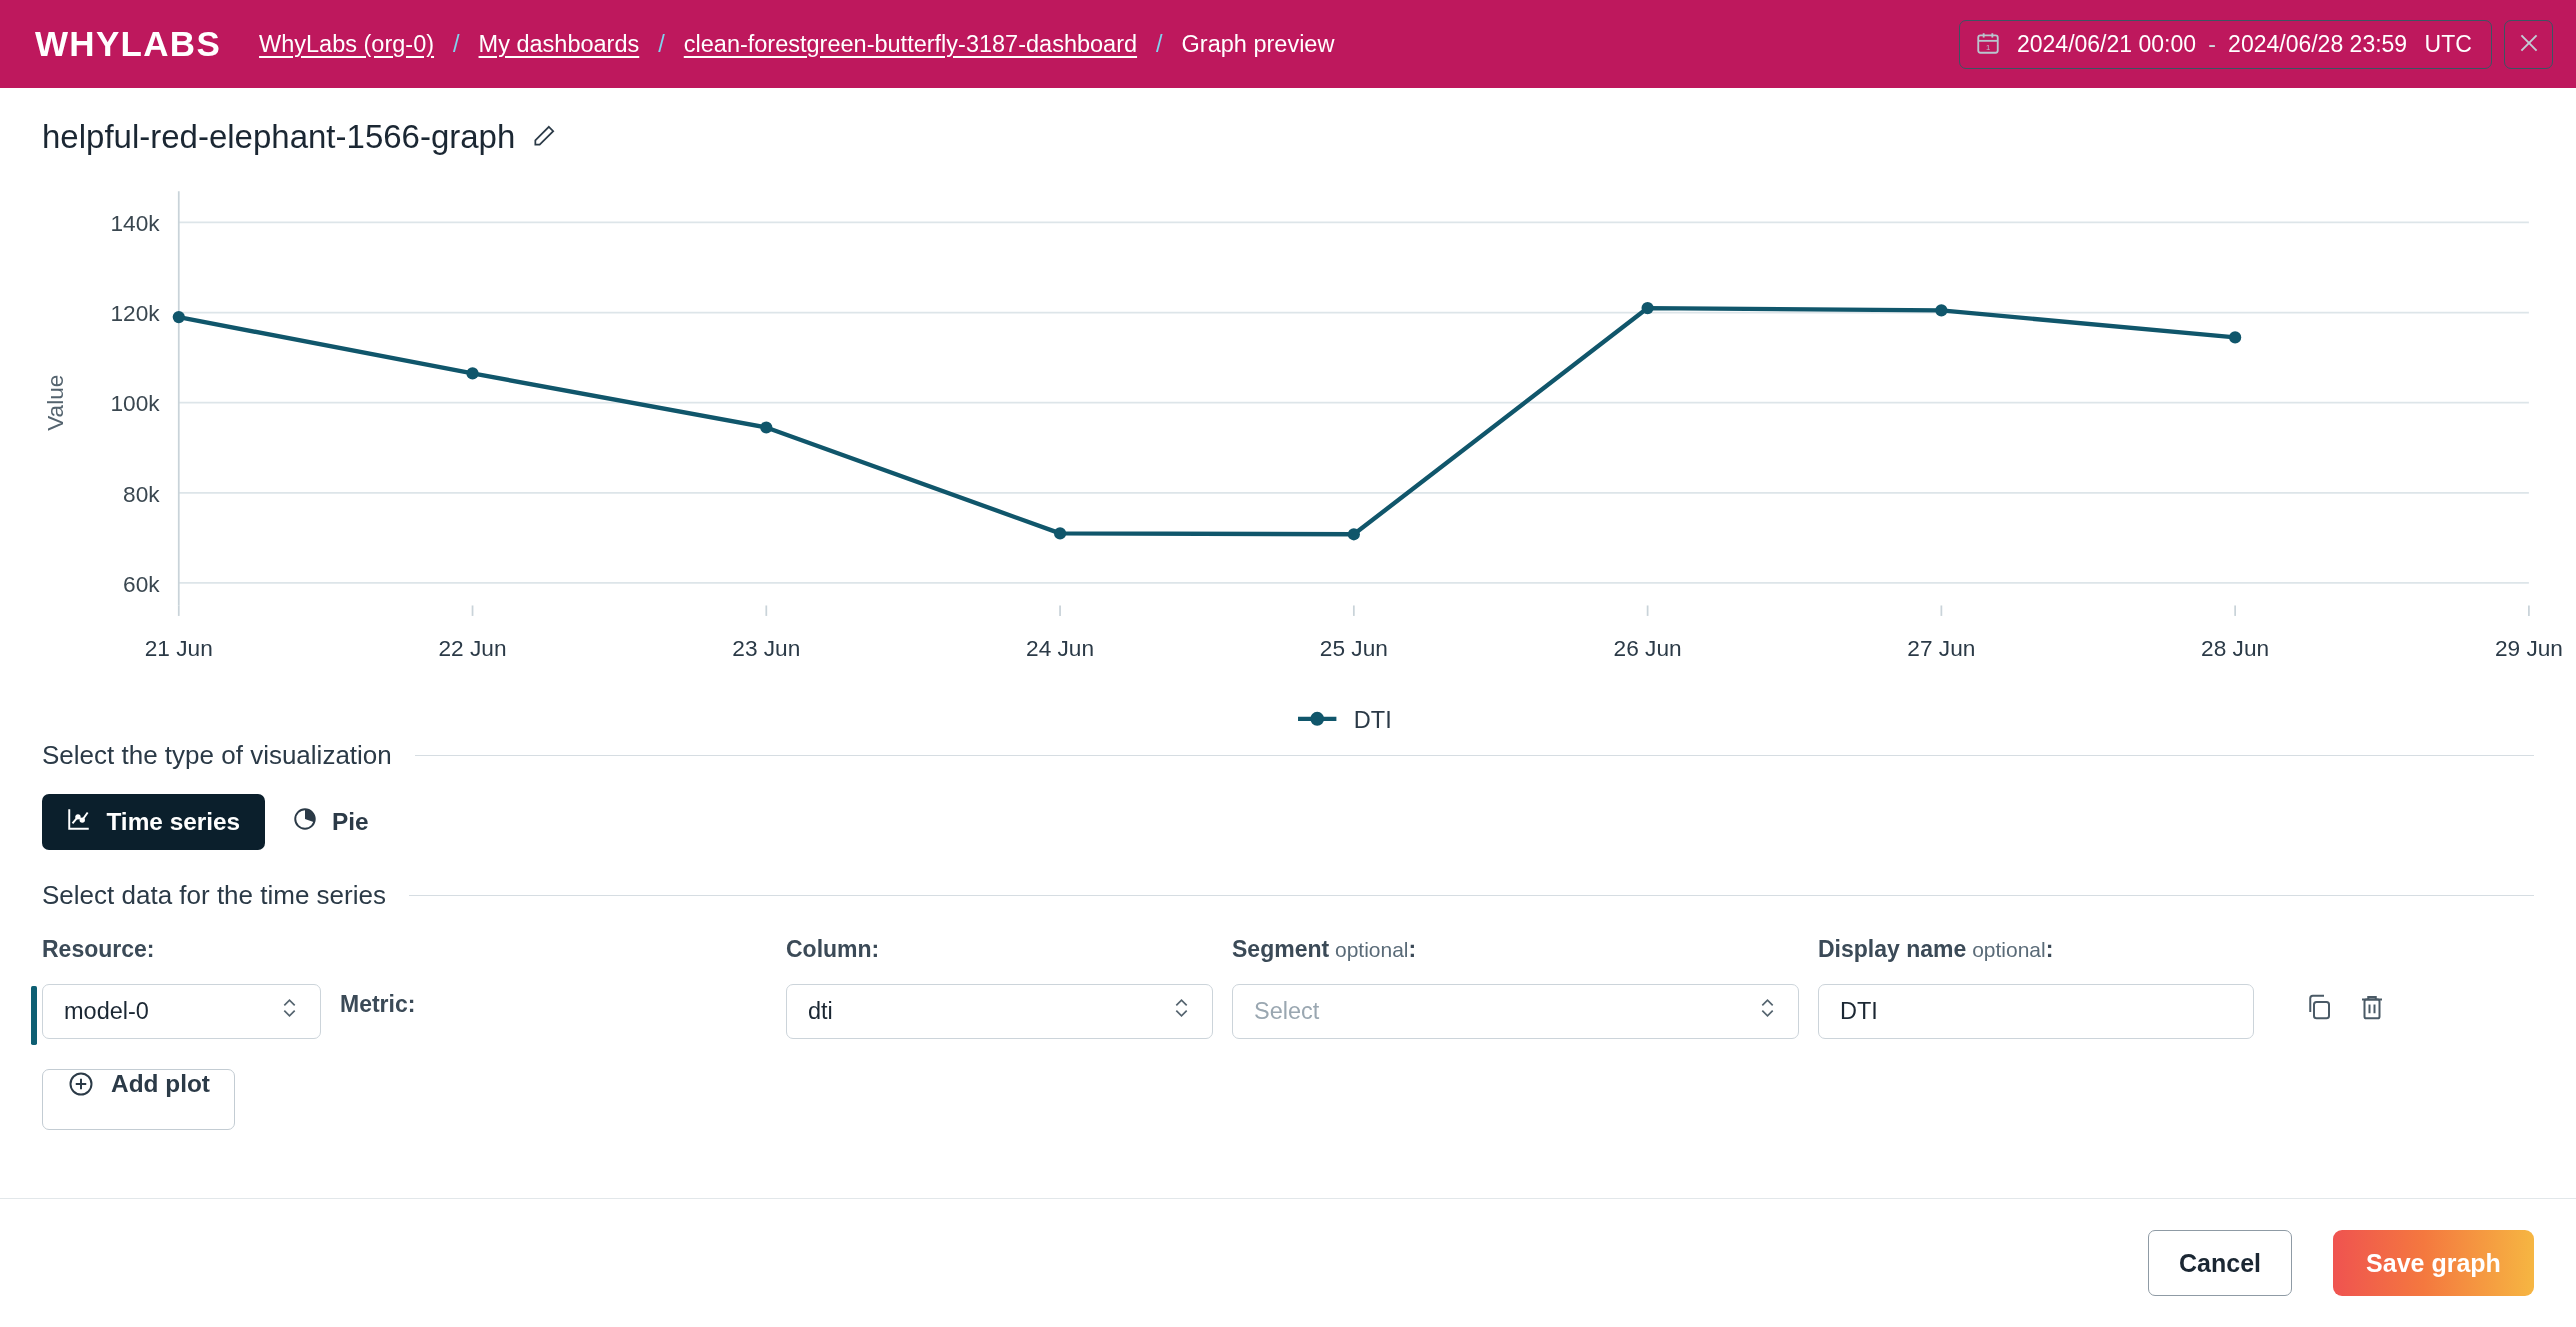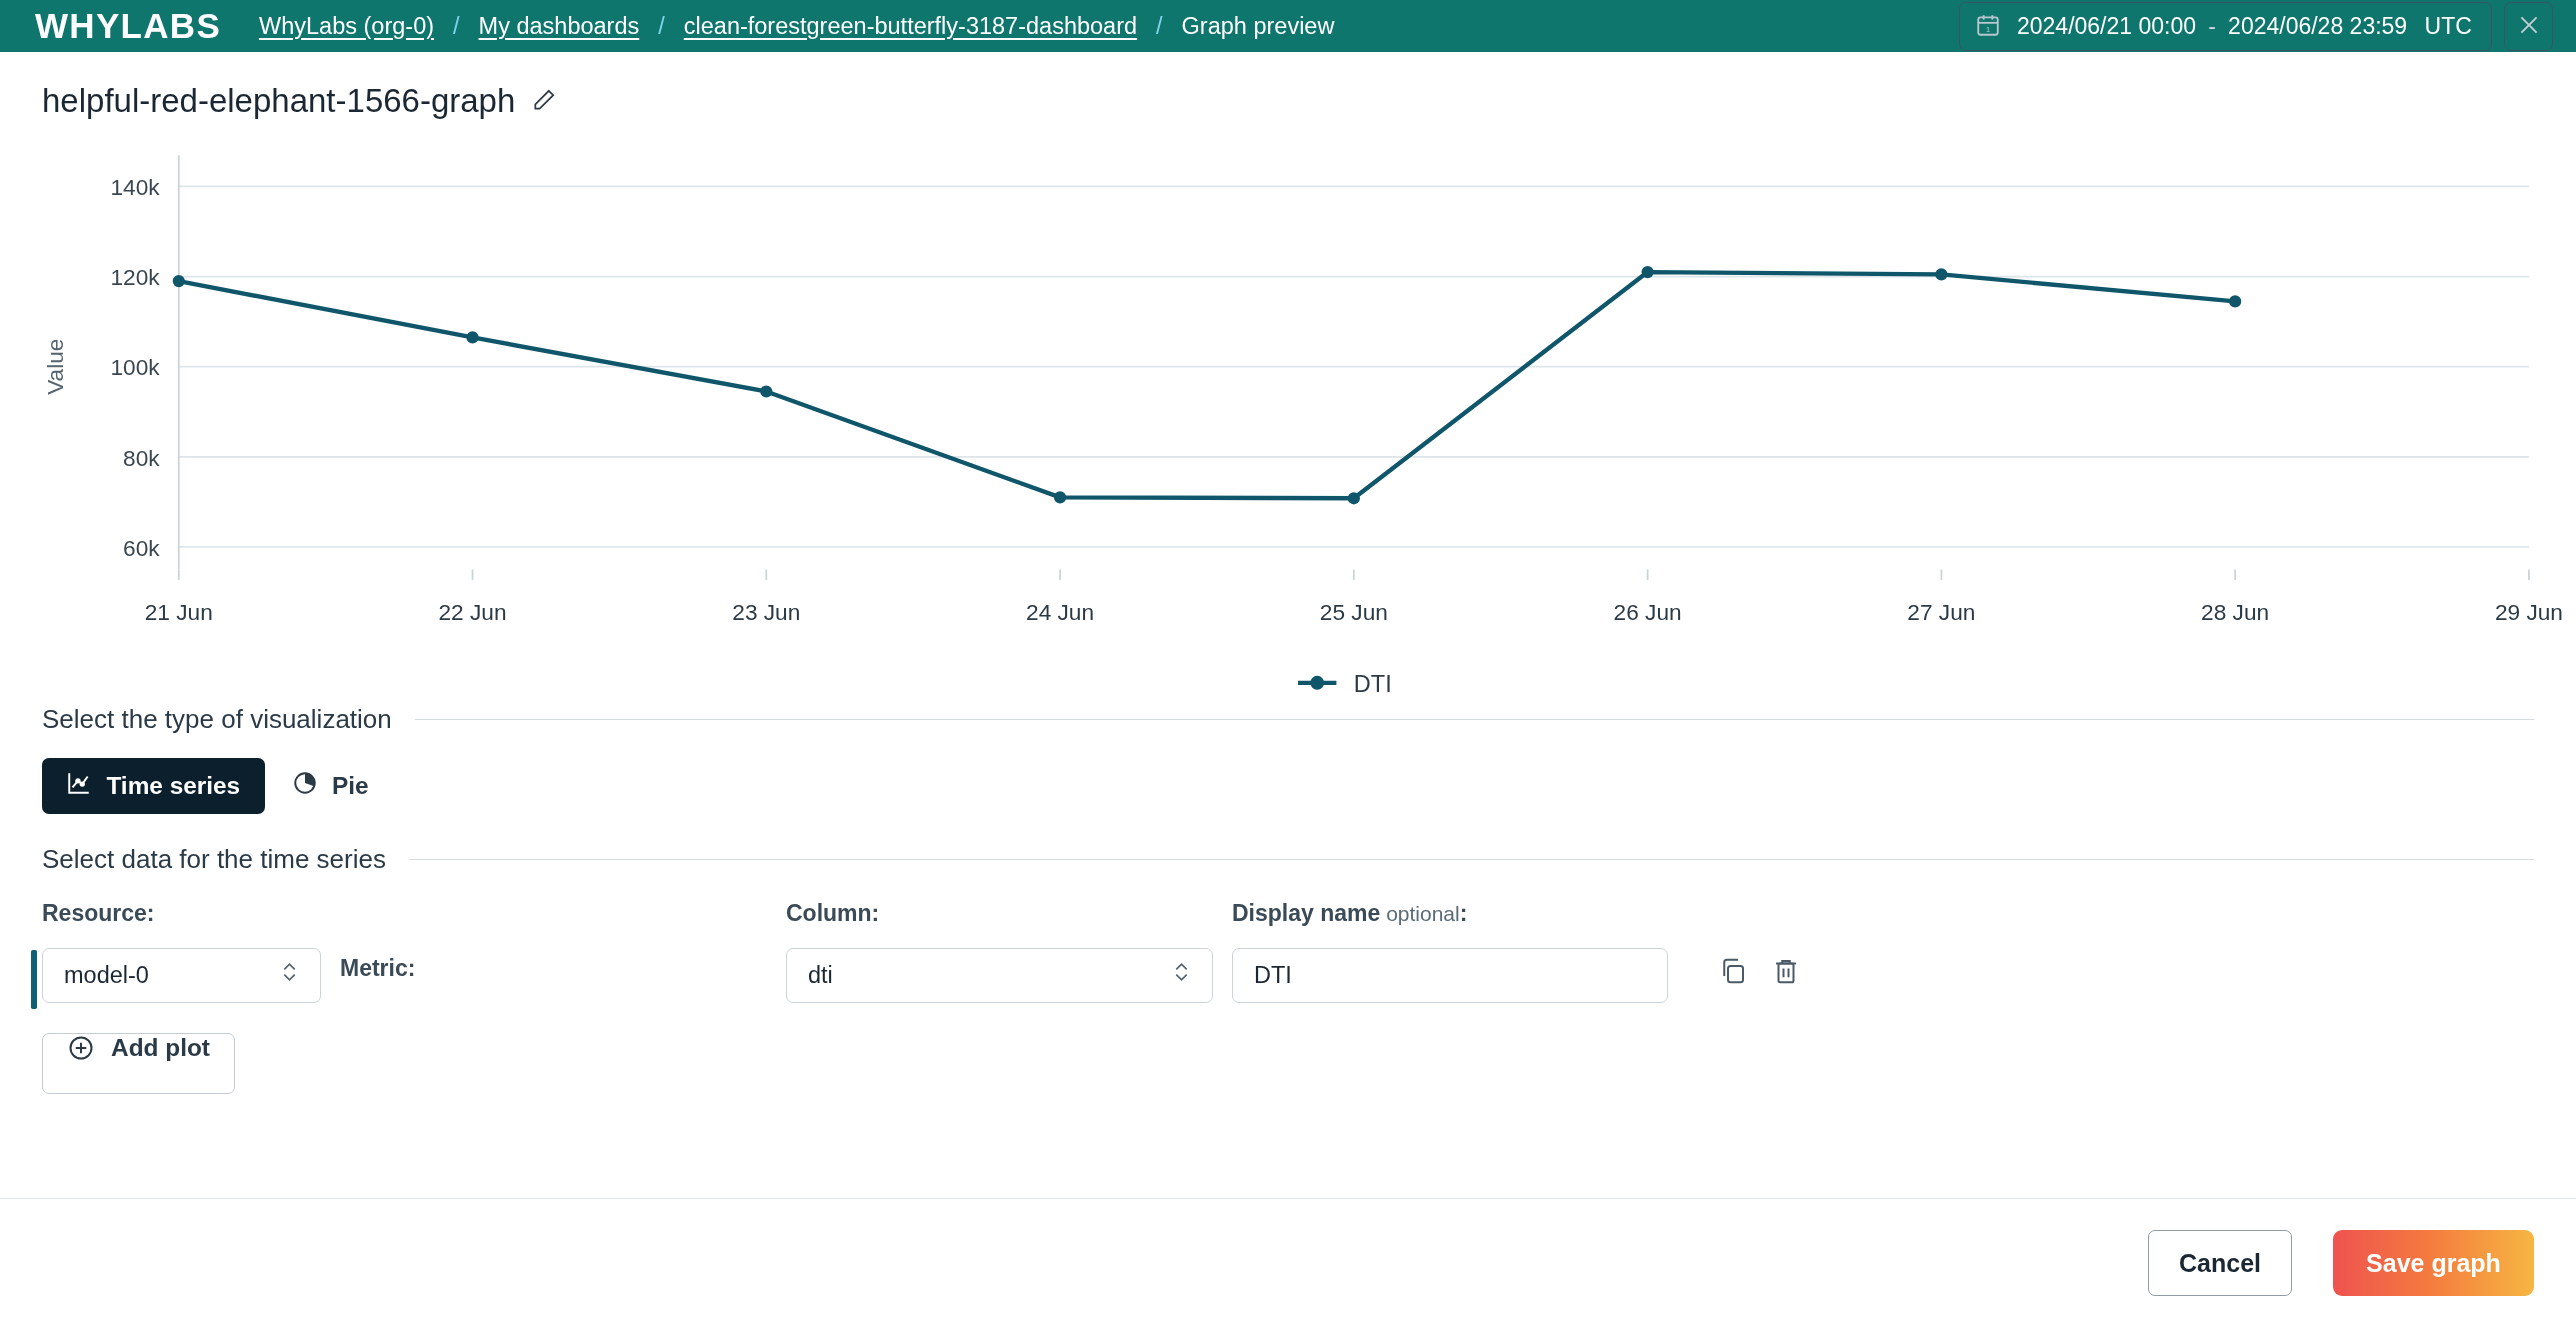--- a/index.html
+++ b/index.html
@@ -5,21 +5,21 @@
   * { box-sizing: border-box; margin: 0; padding: 0; }
   html, body {
     width: 2576px; height: 1327px;
     font-family: "Liberation Sans", sans-serif;
     background: #ffffff; overflow: hidden;
   }
   body { position: relative; }
 
   
   .topbar {
-    height: 52px; background: #0f766e;
+    height: 88px; background: #be185d;
     display: flex; align-items: center; padding: 0 23px 0 35px;
     position: relative;
   }
   .logo {
     color: #ffffff; font-size: 35px; font-weight: 700;
     letter-spacing: 1.3px; margin-right: 38px; white-space: nowrap;
   }
   .crumbs { display: flex; align-items: center; gap: 0; }
   .crumb {
     color: #ffffff; font-size: 23.5px; text-decoration: underline;
@@ -302,20 +302,34 @@
         <span class="val">dti</span>
         <span>
           <svg width="19" height="26" viewBox="0 0 12 20" fill="none" stroke="#55646f" stroke-width="1.3">
             <polyline points="2,8 6,4 10,8"></polyline>
               <polyline points="2,12 6,16 10,12"></polyline>
           </svg>
         </span>
       </div>
     </div>
 
+    <div class="field f-segment">
+      <div class="field-label">
+        <span>Segment</span><span class="opt"> optional</span><span>:</span>
+      </div>
+      <div class="control">
+        <span class="val placeholder">Select</span>
+        <span>
+          <svg width="19" height="26" viewBox="0 0 12 20" fill="none" stroke="#55646f" stroke-width="1.3">
+            <polyline points="2,8 6,4 10,8"></polyline>
+              <polyline points="2,12 6,16 10,12"></polyline>
+          </svg>
+        </span>
+      </div>
+    </div>
 
     <div class="field f-display">
       <div class="field-label">
         <span>Display name</span><span class="opt"> optional</span><span>:</span>
       </div>
       <div class="control">
         <span class="val">DTI</span>
       </div>
     </div>
 

